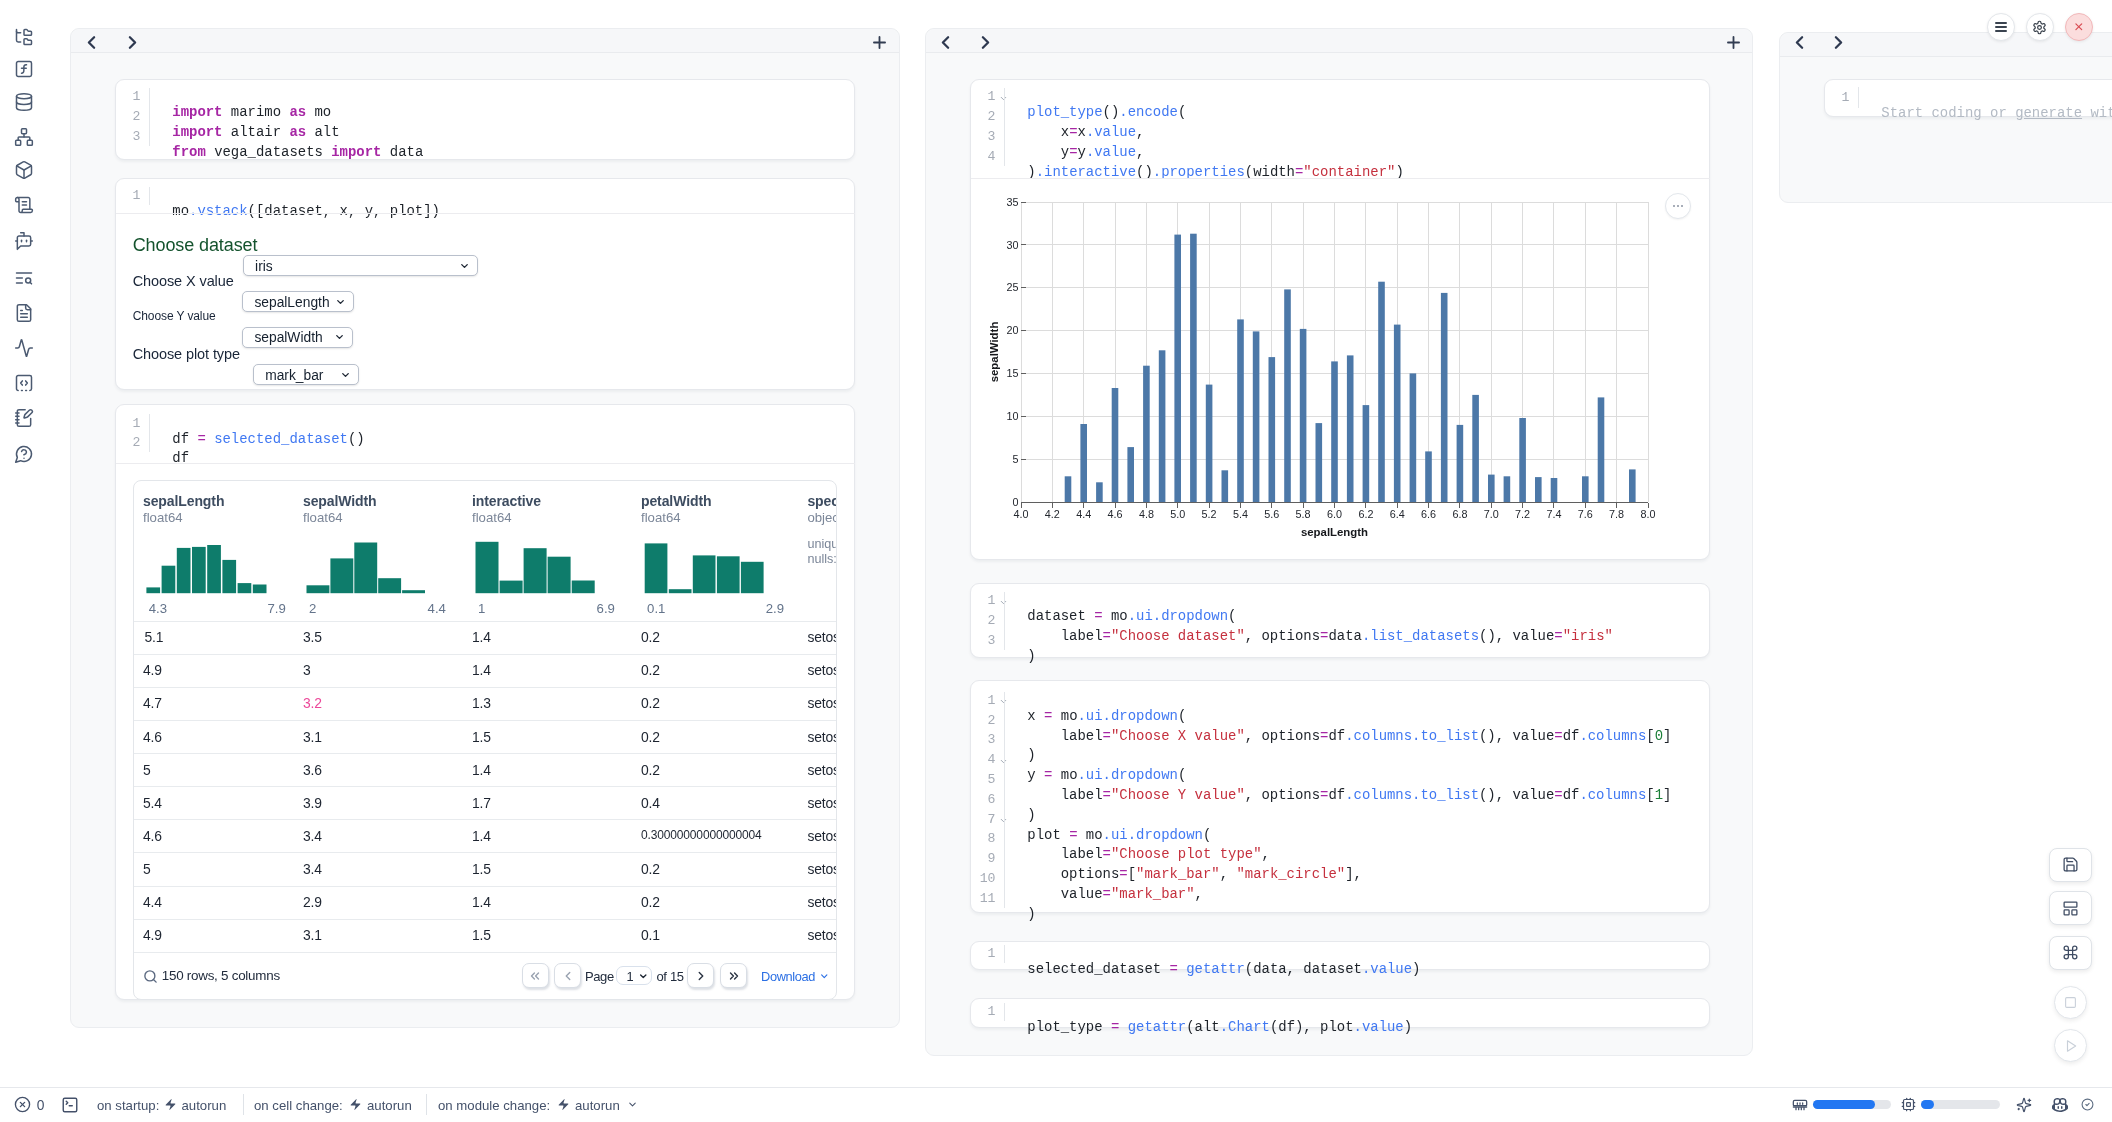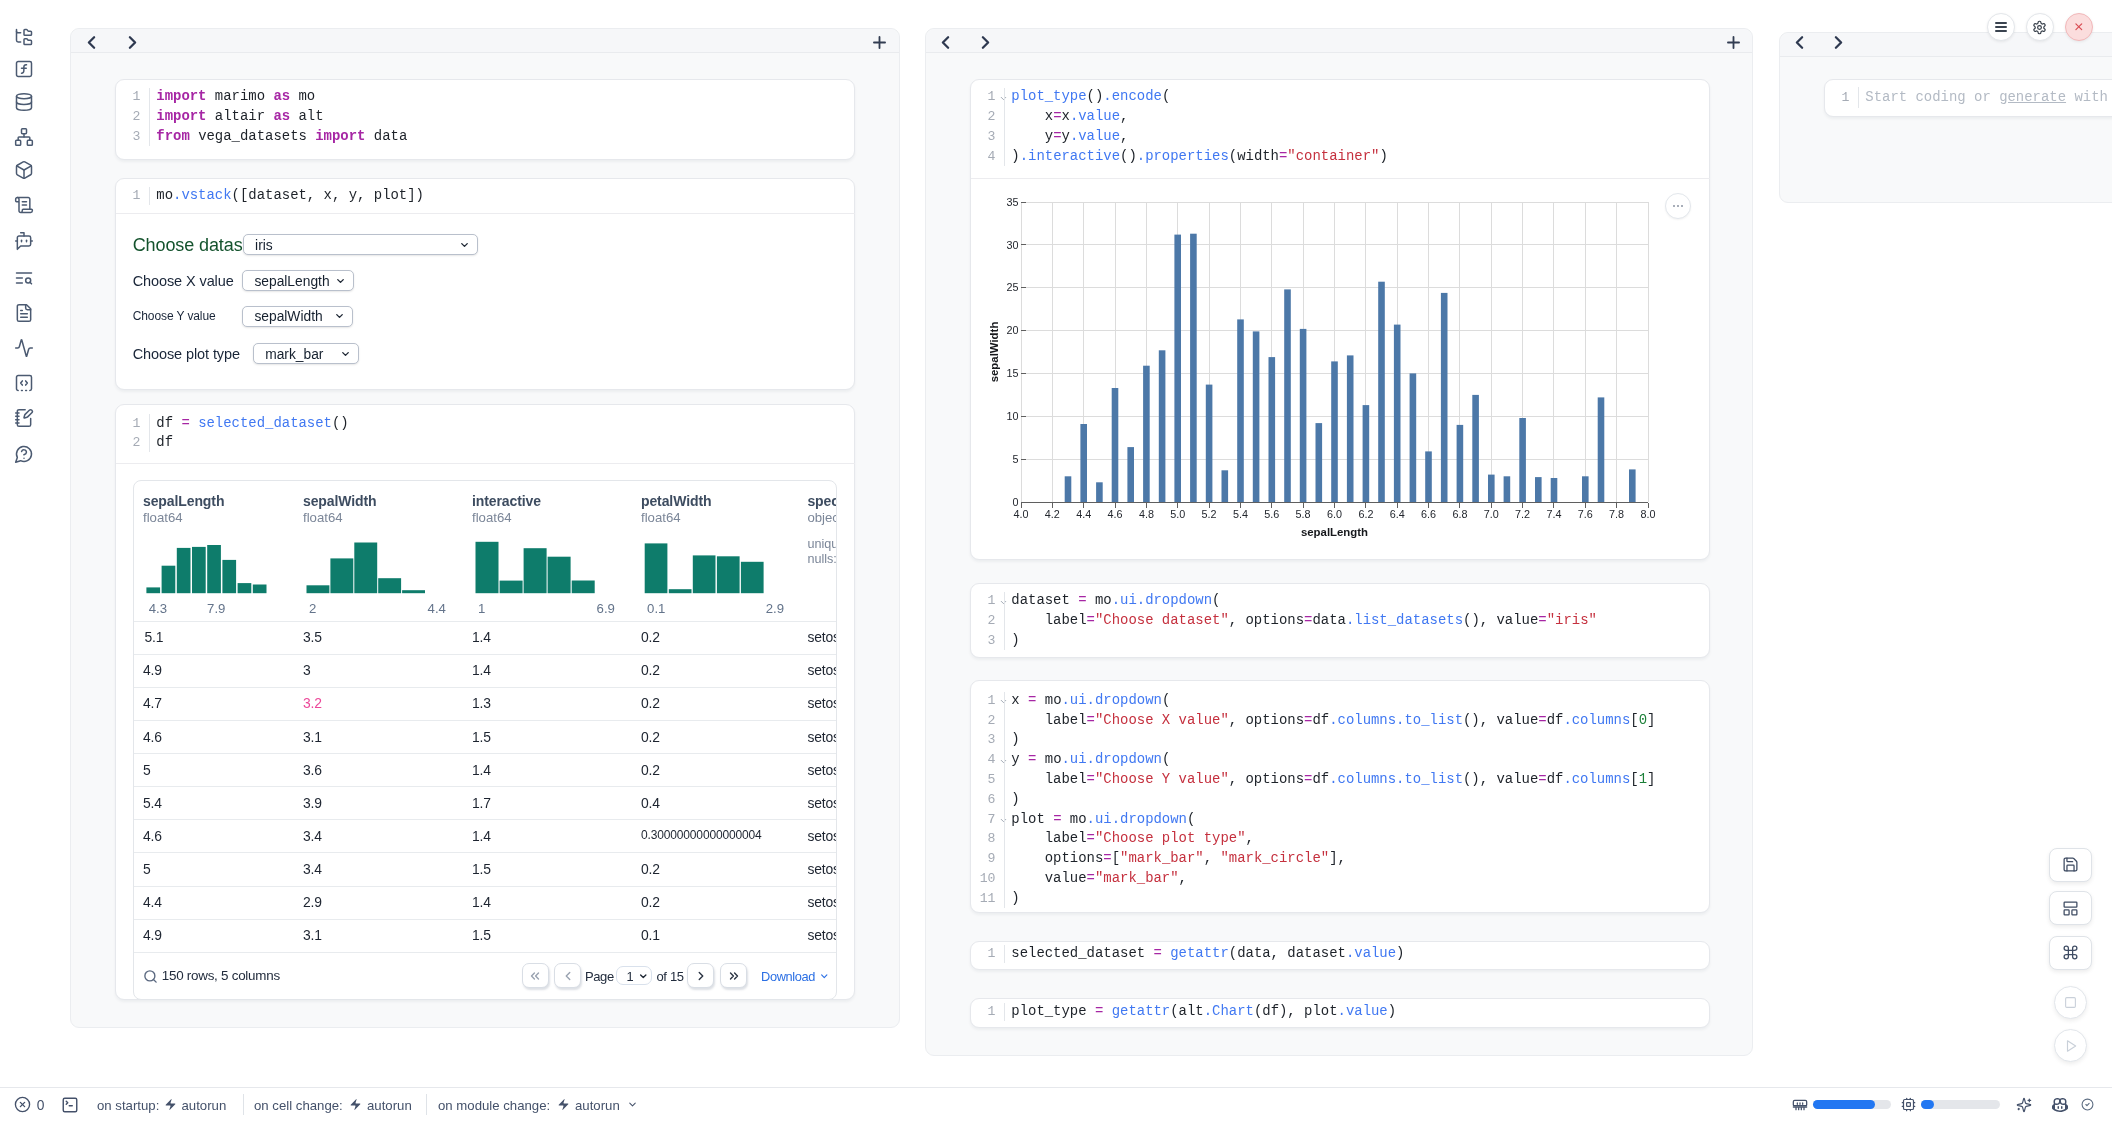--- a/index.html
+++ b/index.html
@@ -3,31 +3,31 @@
 
 html,body{margin:0;padding:0;width:2112px;height:1122px;background:#ffffff;overflow:hidden;
  font-family:"Liberation Sans",sans-serif;}
 *{box-sizing:border-box}
 .col{position:absolute;background:#f8f9fa;border:1px solid #ebedf0;border-radius:9px;}
 .colhead{position:absolute;left:0;right:0;top:0;height:24px;background:#f6f7f9;
  border-bottom:1px solid #e9ebee;border-radius:9px 9px 0 0;}
 .cell{position:absolute;background:#fff;border:1px solid #e6e8ec;border-radius:9px;
  box-shadow:0 2px 3px rgba(20,30,50,0.05);}
 .code{position:absolute;font-family:"Liberation Mono",monospace;font-size:13.95px;line-height:19.8px;
- white-space:pre;color:#1d2229;margin:0}
+ white-space:pre;color:#1d2229;margin:16px}
 .lns{position:absolute;font-family:"Liberation Mono",monospace;font-size:13.2px;line-height:19.8px;
  text-align:right;color:#a5abb5;white-space:pre}
 .k{color:#a626a4;font-weight:bold}
 .o{color:#a626a4}
 .p{color:#4078f2}
 .s{color:#c5303e}
 .n{color:#1a7f37}
 .sep{position:absolute;width:1px;background:#e3e6ea}
 .sel{position:absolute;background:#fff;border:1px solid #b9c0cc;border-radius:5px;
- box-shadow:0 1px 2px rgba(0,0,0,0.1);}
+ box-shadow:0 1px 2px rgba(0,0,0,0.1);margin-top:21px;}
 .seltxt{position:absolute;left:11px;top:50%;transform:translateY(-50%);font-size:13.8px;color:#15202e}
 
 </style></head><body>
 <svg style="position:absolute;left:13.5px;top:27px" width="20" height="20" viewBox="0 0 24 24" fill="none" stroke="#4b5a71" stroke-width="1.8" stroke-linecap="round" stroke-linejoin="round">
     <path d="M20 10a1 1 0 0 0 1-1V6a1 1 0 0 0-1-1h-2.5a1 1 0 0 1-.8-.4l-.9-1.2A1 1 0 0 0 15 3h-2a1 1 0 0 0-1 1v5a1 1 0 0 0 1 1Z"></path>
     <path d="M20 21a1 1 0 0 0 1-1v-3a1 1 0 0 0-1-1h-2.5a1 1 0 0 1-.8-.4l-.9-1.2a1 1 0 0 0-.8-.4h-2a1 1 0 0 0-1 1v5a1 1 0 0 0 1 1Z"></path>
     <path d="M3 5a2 2 0 0 0 2 2h3"></path>
     <path d="M3 3v13a2 2 0 0 0 2 2h3"></path>
   </svg>
 <svg style="position:absolute;left:13.5px;top:59px" width="20" height="20" viewBox="0 0 24 24" fill="none" stroke="#4b5a71" stroke-width="1.8" stroke-linecap="round" stroke-linejoin="round">
@@ -218,21 +218,21 @@
       <rect x="437.7" y="99.5" width="23.0" height="12.7" fill="#0e7c6b"></rect>
     </svg>
 <svg style="position:absolute;left:0;top:0" width="703.6" height="520.6">
       <rect x="510.7" y="62.4" width="22.7" height="49.8" fill="#0e7c6b"></rect>
       <rect x="534.8" y="108.2" width="22.7" height="4.0" fill="#0e7c6b"></rect>
       <rect x="558.8" y="74.4" width="22.7" height="37.8" fill="#0e7c6b"></rect>
       <rect x="582.9" y="75.3" width="22.7" height="36.9" fill="#0e7c6b"></rect>
       <rect x="606.9" y="80.8" width="22.7" height="31.4" fill="#0e7c6b"></rect>
     </svg>
 <div style="position:absolute;left:14.400000000000006px;top:120.10000000000002px;font-size:13.2px;color:#64748b">4.3</div>
-<div style="position:absolute;left:12.400000000000006px;top:120.10000000000002px;width:139px;text-align:center;font-size:13.2px;color:#64748b">7.9</div>
+<div style="position:absolute;left:12.400000000000006px;top:120.10000000000002px;width:139px;text-align:right;font-size:13.2px;color:#64748b">7.9</div>
 <div style="position:absolute;left:174.49999999999997px;top:120.10000000000002px;font-size:13.2px;color:#64748b">2</div>
 <div style="position:absolute;left:172.49999999999997px;top:120.10000000000002px;width:139px;text-align:right;font-size:13.2px;color:#64748b">4.4</div>
 <div style="position:absolute;left:343.5px;top:120.10000000000002px;font-size:13.2px;color:#64748b">1</div>
 <div style="position:absolute;left:341.5px;top:120.10000000000002px;width:139px;text-align:right;font-size:13.2px;color:#64748b">6.9</div>
 <div style="position:absolute;left:512.7px;top:120.10000000000002px;font-size:13.2px;color:#64748b">0.1</div>
 <div style="position:absolute;left:510.70000000000005px;top:120.10000000000002px;width:139px;text-align:right;font-size:13.2px;color:#64748b">2.9</div>
 <div style="position:absolute;left:0;top:139.9px;width:703.6px;height:33.1px;border-top:1px solid #e8ebee"></div>
 <div style="position:absolute;left:10px;top:148.4px;font-size:13.9px;letter-spacing:-0.15px;color:#1d2430;white-space:pre">5.1</div>
 <div style="position:absolute;left:168.6px;top:148.4px;font-size:13.9px;letter-spacing:-0.15px;color:#1d2430;white-space:pre">3.5</div>
 <div style="position:absolute;left:337.6px;top:148.4px;font-size:13.9px;letter-spacing:-0.15px;color:#1d2430;white-space:pre">1.4</div>

